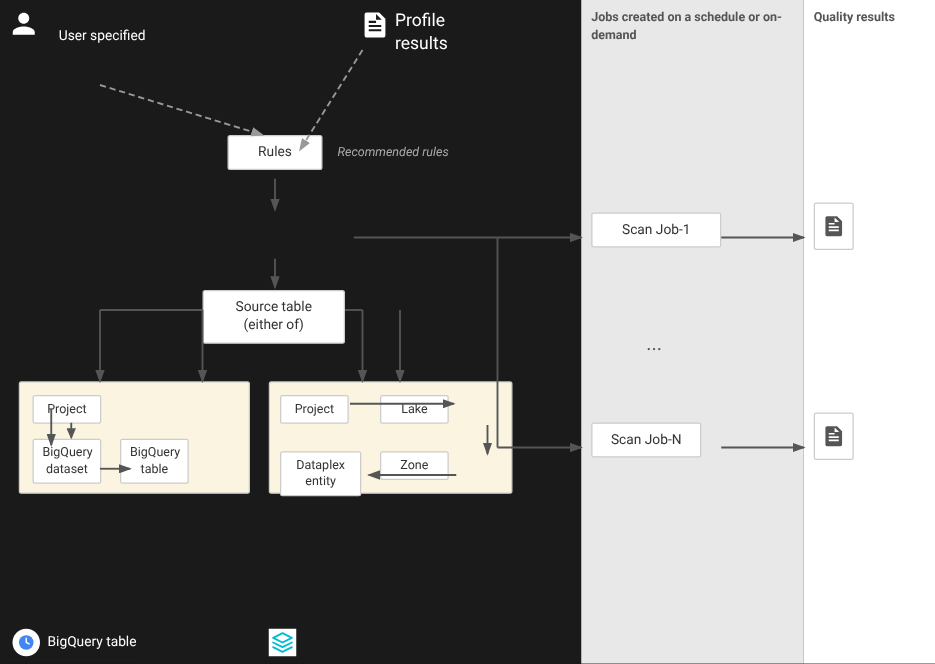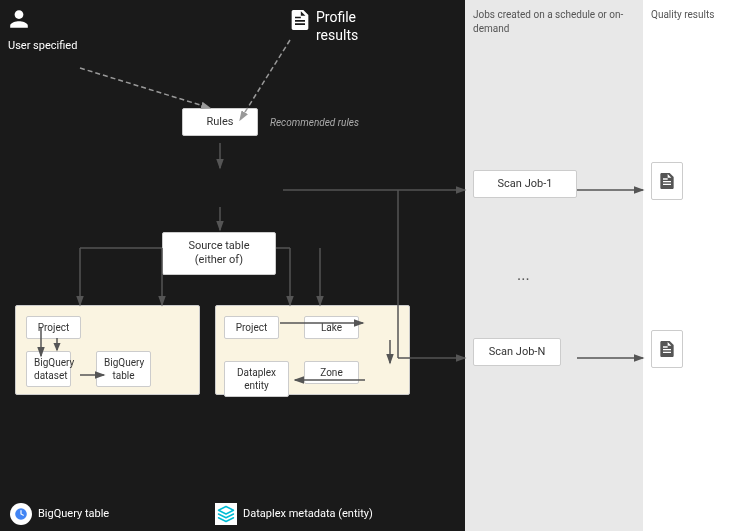--- a/index.html
+++ b/index.html
@@ -31,42 +31,42 @@
       color: #333;
       line-height: 1.3;
     }
 
     .section-label {
       position: absolute;
       font-size: 11px;
       color: #555;
       top: 8px;
       line-height: 1.4;
+      font-weight: bold;
     }
 
     
     .svg-overlay {
       position: absolute;
       top: 0;
       left: 0;
       width: 100%;
       height: 100%;
       pointer-events: none;
     }
 
     .user-box {
       position: absolute;
       top: 8px;
       left: 8px;
       display: flex;
-      align-items: flex-start;
-      gap: 4px;
+      align-items: flex-end;
+      gap: 17px;
       color: white;
       font-size: 11px;
-      flex-direction: column;
     }
 
     .profile-box {
       position: absolute;
       top: 8px;
       left: 290px;
       display: flex;
       align-items: flex-start;
       gap: 6px;
       color: white;
@@ -211,21 +211,21 @@
     <div class="box" style="top:232px;left:162px;width:114px;">
       <span style="font-size:11px;">Source table<br>(either of)</span>
     </div>
 
     <div style="position:absolute;top:305px;left:15px;width:185px;height:90px;background:#faf4e1;border:1px solid #ccc;border-radius:2px;padding:8px;">
 
       <div class="inner-box" style="position:absolute;top:10px;left:10px;width:55px;">
         <span>Project</span>
       </div>
 
-      <div class="inner-box" style="position:absolute;top:45px;left:10px;width:45px;">
+      <div class="inner-box" style="position:absolute;top:45px;left:10px;width:55px;">
         <span>BigQuery
 dataset</span>
       </div>
 
       <svg style="position:absolute;top:32px;left:35px;" width="12" height="16">
           <line x1="6" y1="0" x2="6" y2="12" stroke="#555" stroke-width="1.5" marker-end="url(#ah2)"></line>
           <defs>
             <marker id="ah2" markerWidth="6" markerHeight="5" refX="5" refY="2.5" orient="auto">
               <polygon points="0 0,6 2.5,0 5" fill="#555"></polygon>
             </marker>
@@ -269,24 +269,20 @@
         <span>BigQuery
 table</span>
       </div>
     </div>
 
     <div class="bottom-label-box" style="left:215px;bottom:6px;">
       <div class="dp-icon-box">
         <svg width="18" height="18" viewBox="0 0 24 24">
             <path d="M12 2L2 7l10 5 10-5-10-5zM2 17l10 5 10-5M2 12l10 5 10-5" stroke="#00bcd4" stroke-width="2" fill="none" stroke-linecap="round" stroke-linejoin="round"></path>
           </svg>
-      </div>
-      <div style="line-height:1.3;color:white;font-size:11px;">
-        <span>Dataplex
-metadata (entity)</span>
       </div>
     </div>
 
   </div>
 
   <div style="position:absolute;top:0;left:465px;width:178px;height:531px;background:#e8e8e8;">
     <div class="section-label" style="left:8px;top:8px;color:#555;font-size:10px;line-height:1.4;">
       <span>Jobs created on a
 schedule or on-demand</span>
     </div>

